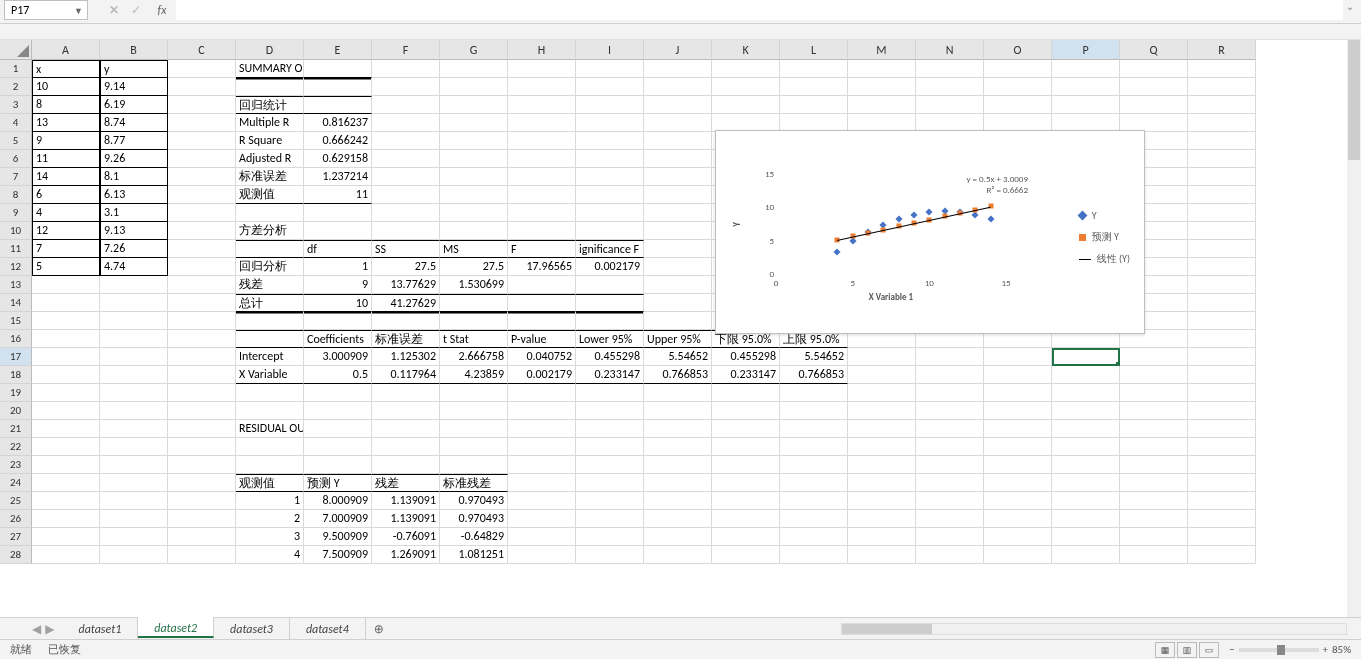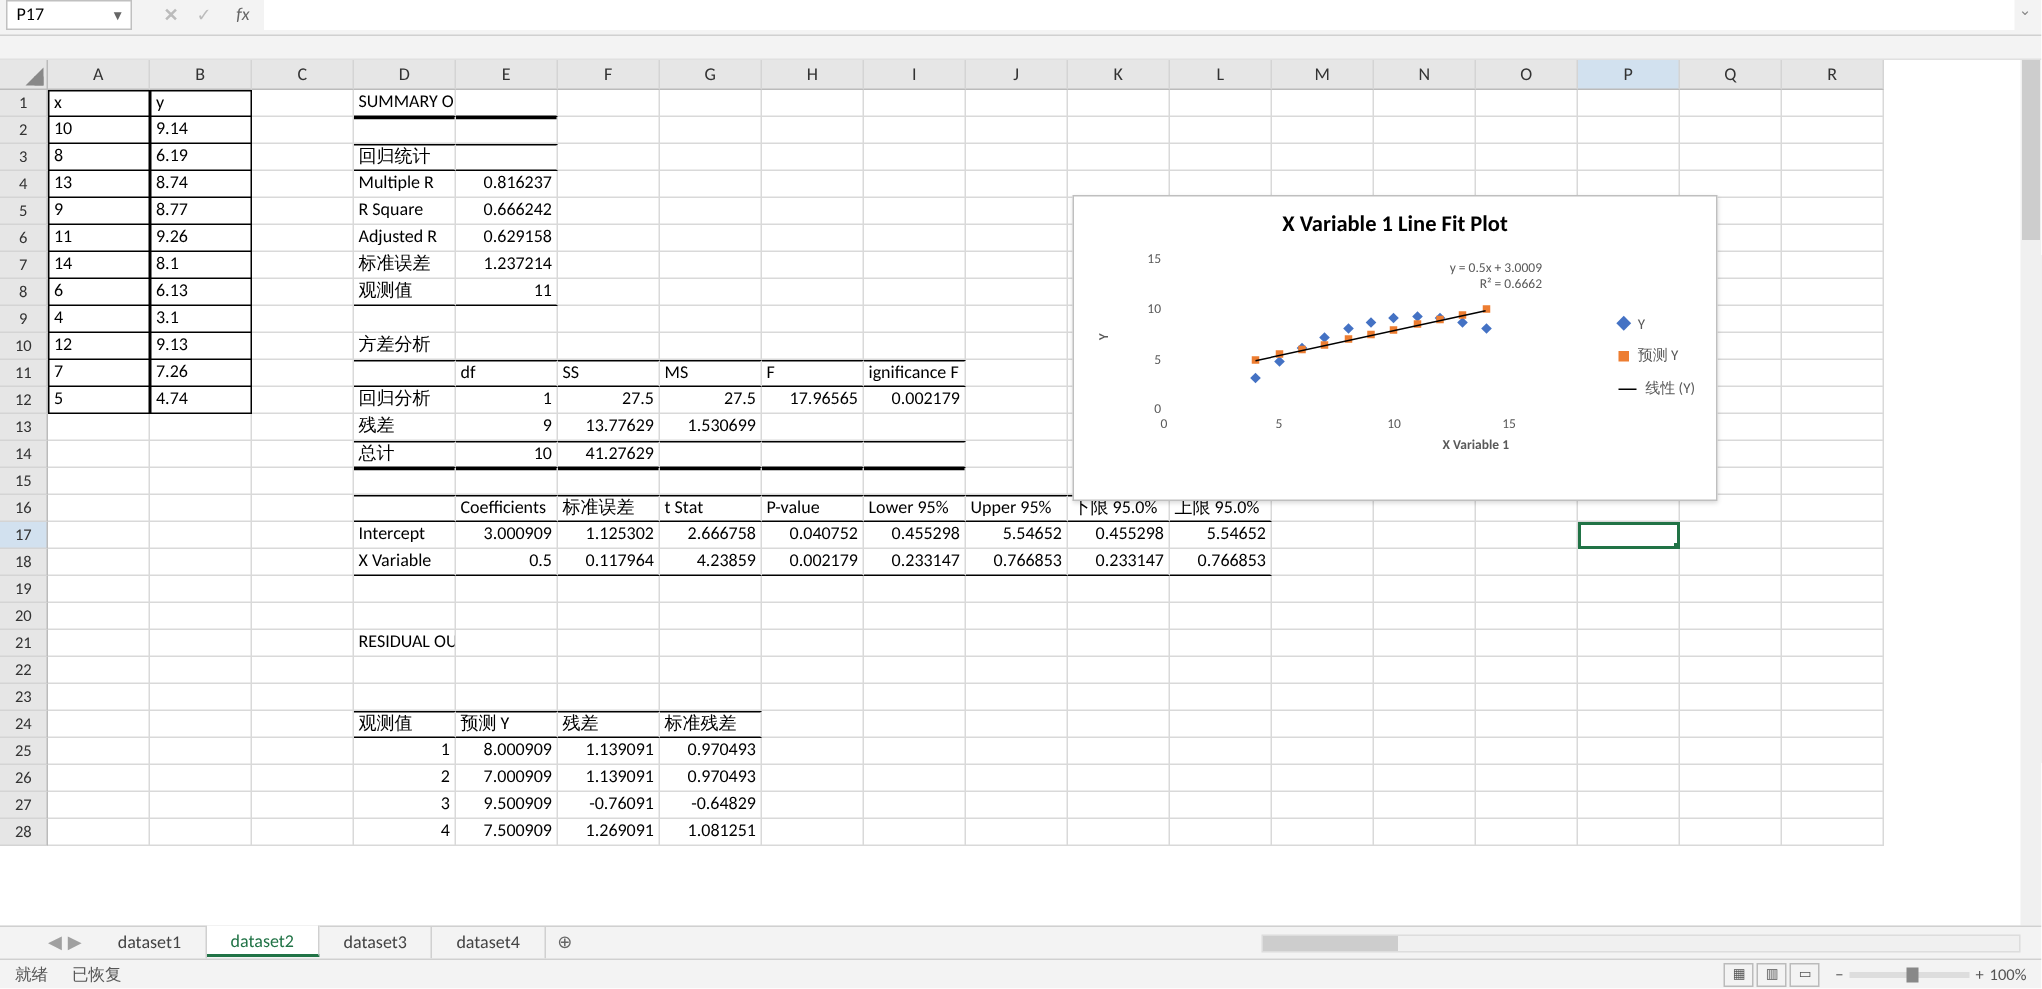--- a/index.html
+++ b/index.html
@@ -47,37 +47,37 @@
 
 .chart { position: absolute; top: 90px; left: 715px; width: 430px; height: 204px; background: #fff; border: 1px solid #bfbfbf; box-shadow: 0 1px 3px rgba(0,0,0,0.15); }
 .chart-title { text-align: center; font-weight: bold; font-size: 15px; margin: 10px 0 6px; }
 .chart-body { position: absolute; left: 30px; top: 42px; width: 270px; height: 128px; }
 .plot-area { position: absolute; left: 30px; top: 0; width: 230px; height: 100px; }
 .axis-y { position: absolute; left: 10px; top: 0; height: 100px; width: 20px; }
 .axis-y span { position: absolute; right: 2px; font-size: 9px; color: #595959; transform: translateY(-50%); }
 .axis-x { position: absolute; left: 30px; top: 104px; width: 230px; }
 .axis-x span { position: absolute; font-size: 9px; color: #595959; transform: translateX(-50%); }
 .ylabel { position: absolute; left: -12px; top: 46px; transform: rotate(-90deg); font-size: 9px; font-weight: bold; color: #595959; }
-.xlabel { position: absolute; left: 30px; top: 118px; width: 230px; text-align: right; font-size: 9px; font-weight: bold; color: #595959; }
+.xlabel { position: absolute; left: 30px; top: 118px; width: 230px; text-align: center; font-size: 9px; font-weight: bold; color: #595959; }
 .pt { position: absolute; width: 5px; height: 5px; transform: translate(-50%,-50%); }
 .pt.diamond { background: #4472c4; transform: translate(-50%,-50%) rotate(45deg); }
 .pt.square { background: #ed7d31; }
 .trend { position: absolute; height: 1px; background: #000; transform-origin: left center; }
 .chart-eq { position: absolute; right: 116px; top: 42px; font-size: 9px; color: #595959; text-align: right; }
 .legend { position: absolute; right: 14px; top: 78px; font-size: 10px; color: #595959; }
 .legend div { display: flex; align-items: center; margin-bottom: 8px; gap: 6px; }
 .lg-mark { width: 7px; height: 7px; }
 .lg-mark.diamond { background: #4472c4; transform: rotate(45deg); }
 .lg-mark.square { background: #ed7d31; }
 .lg-line { width: 12px; height: 1px; background: #000; }
 
 
 .tabs-bar { position: absolute; bottom: 20px; left: 0; right: 0; height: 22px; background: #f3f3f3; border-top: 1px solid #d0d0d0; display: flex; align-items: stretch; padding-left: 24px; }
 .tab-nav { display: flex; align-items: center; gap: 4px; padding: 0 8px; color: #a0a0a0; }
-.tab { padding: 0 16px; line-height: 22px; border-right: 1px solid #d0d0d0; font-size: 12px; color: #444; background: #f3f3f3; cursor: pointer; }
+.tab { padding: 0 16px; line-height: 22px; border-right: 1px solid #d0d0d0; font-size: 12px; color: #444; background: #f3f3f3; cursor: pointer; font-style: italic; }
 .tab.active { background: #fff; color: #217346; border-bottom: 2px solid #217346; position: relative; top: -1px; }
 .tab-add { width: 26px; text-align: center; color: #666; cursor: pointer; line-height: 22px; }
 .hscroll { margin-left: auto; width: 520px; display: flex; align-items: center; padding-right: 14px; }
 .hscroll .track { flex: 1; height: 12px; background: #f0f0f0; border: 1px solid #ddd; position: relative; }
 .hscroll .thumb { position: absolute; left: 0; width: 90px; height: 10px; background: #cdcdcd; }
 
 
 .status-bar { position: absolute; bottom: 0; left: 0; right: 0; height: 20px; background: #f3f3f3; border-top: 1px solid #d0d0d0; display: flex; align-items: center; font-size: 11px; color: #555; padding: 0 10px; }
 .status-bar .sep { flex: 1; }
 .view-btns { display: flex; gap: 2px; align-items: center; }
@@ -717,21 +717,20 @@
         <div class="cell"></div>
         <div class="cell"></div>
         <div class="cell"></div>
         <div class="cell"></div>
         <div class="cell"></div>
         <div class="cell"></div>
       </div>
     </div>
 
   <div class="chart">
-    <div class="chart-title">X Variable 1 Line Fit  Plot</div>
     <div class="chart-eq">
       <div>y = 0.5x + 3.0009</div>
       <div>R² = 0.6662</div>
     </div>
     <div class="chart-body">
       <div class="ylabel">Y</div>
       <div class="axis-y" id="axisY">
           <span style="top: 100px;">0</span>
           <span style="top: 66.6667px;">5</span>
           <span style="top: 33.3333px;">10</span>
@@ -819,15 +818,15 @@
     <div class="view-btn">▦</div>
     <div class="view-btn">▥</div>
     <div class="view-btn">▭</div>
   </div>
   <div class="zoom">
     <span>−</span>
     <div class="zoom-slider">
         <div class="zoom-thumb"></div>
       </div>
     <span>+</span>
-    <span>100%</span>
+    <span>85%</span>
   </div>
 </div>
 
 </body></html>

